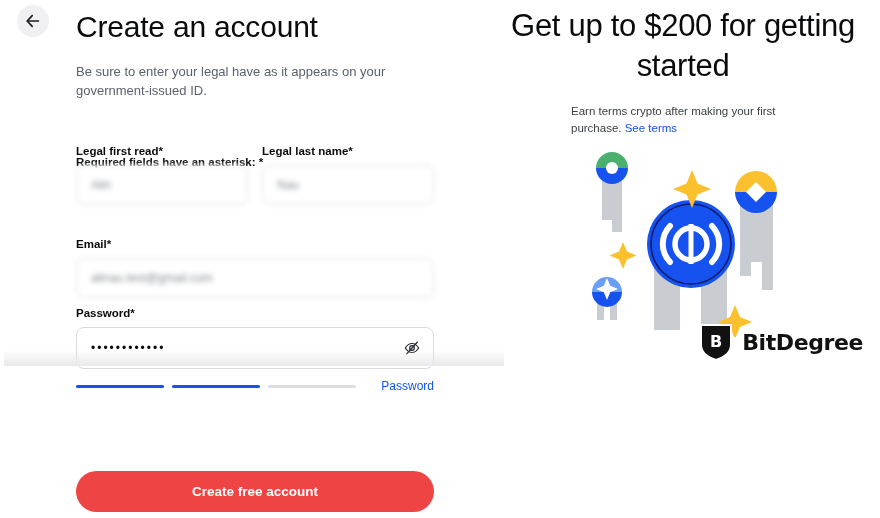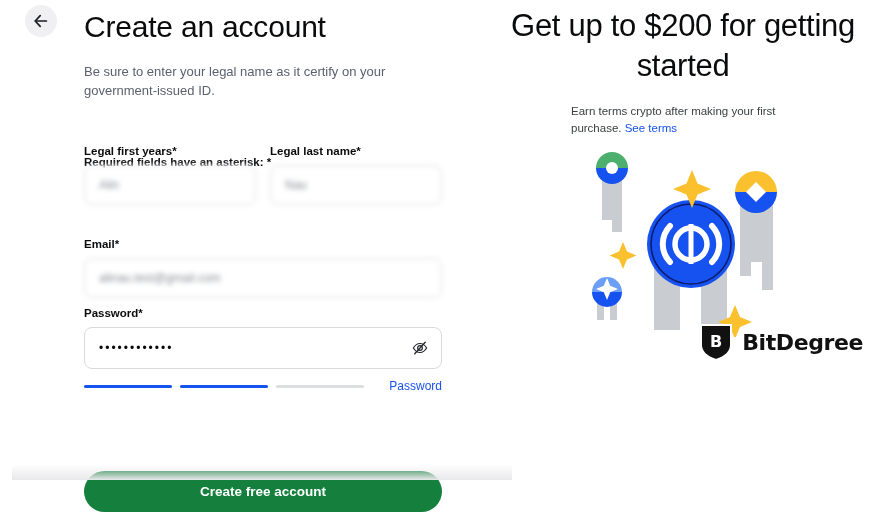--- a/index.html
+++ b/index.html
@@ -13,22 +13,22 @@
   .screen {
     position: relative;
     width: 880px; height: 518px;
     background: #fff;
     overflow: hidden;
   }
 
   
   .left-panel {
     position: absolute;
-    left: 12px; top: 0;
-    width: 500px; height: 480px;
+    left: 4px; top: 0;
+    width: 500px; height: 366px;
   }
   .back-btn {
     position: absolute;
     left: 13px; top: 5px;
     width: 32px; height: 32px;
     border-radius: 50%;
     background: #f0f0f2;
     border: none;
     display: flex; align-items: center; justify-content: center;
     cursor: pointer;
@@ -175,21 +175,21 @@
   .certify-text a {
     color: #1652f0;
     text-decoration: none;
   }
 
   .submit-btn {
     position: absolute;
     left: 72px; top: 471px;
     width: 358px;
     height: 41px;
-    background: #15803d;
+    background: #ef4444;
     color: #fff;
     border: none;
     border-radius: 21px;
     font-size: 13.5px;
     font-weight: 700;
     font-family: "Liberation Sans", sans-serif;
     cursor: pointer;
   }
 
   .bottom-fade {
@@ -256,26 +256,26 @@
   <div class="left-panel">
 
     <button class="back-btn" aria-label="Back">
       <svg width="16" height="16" viewBox="0 0 16 16">
         <path d="M7.2 2.6 L2.2 8 L7.2 13.4" fill="none" stroke="#1b1d21" stroke-width="1.7" stroke-linecap="round" stroke-linejoin="round"></path>
         <line x1="2.6" y1="8" x2="13.4" y2="8" stroke="#1b1d21" stroke-width="1.7" stroke-linecap="round"></line>
       </svg>
     </button>
 
     <h1 class="page-title">Create an account</h1>
-    <p class="subtitle">Be sure to enter your legal name as it certify on your government-issued ID.</p>
+    <p class="subtitle">Be sure to enter your legal have as it appears on your government-issued ID.</p>
     <p class="required-note">Required fields have an asterisk: *</p>
 
     <div class="row-names">
       <div class="col">
-        <label class="field-label">Legal first years*</label>
+        <label class="field-label">Legal first read*</label>
         <input class="txt-input redacted" type="text" value="Alin" style="">
       </div>
       <div class="col">
         <label class="field-label">Legal last name*</label>
         <input class="txt-input redacted" type="text" value="Nau" style="">
       </div>
     </div>
 
     <div class="email-block">
       <label class="field-label">Email*</label>

